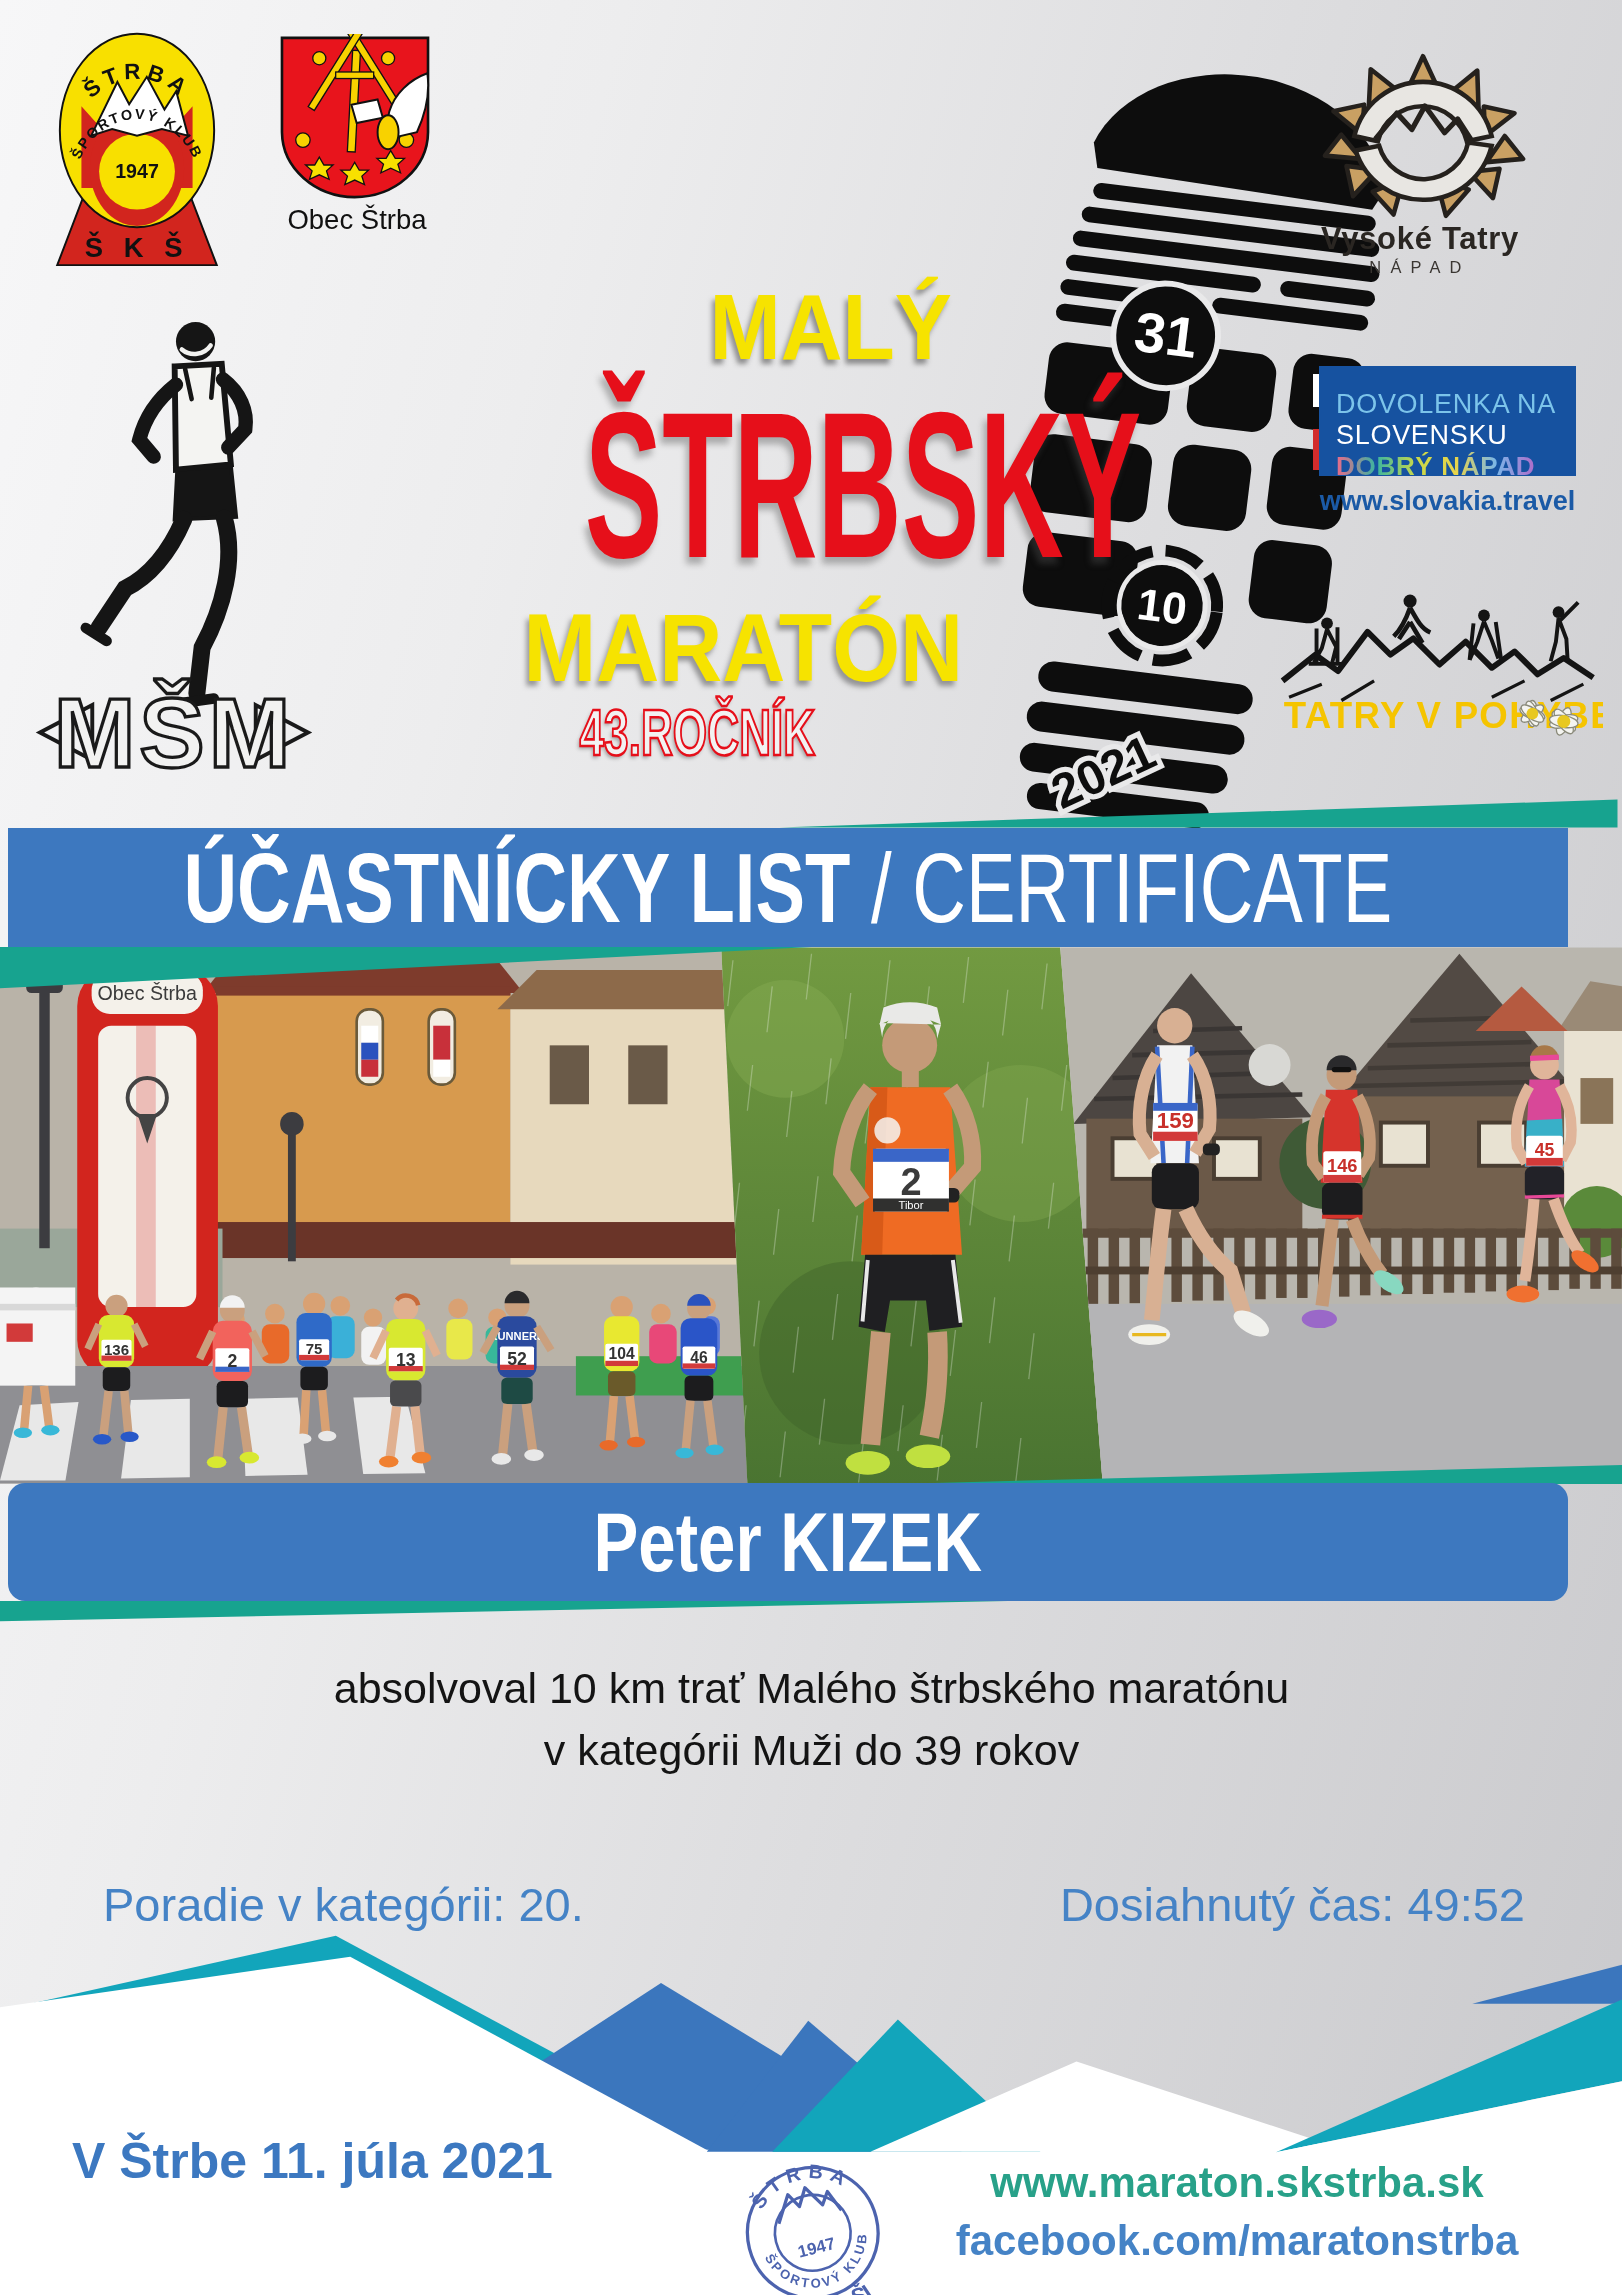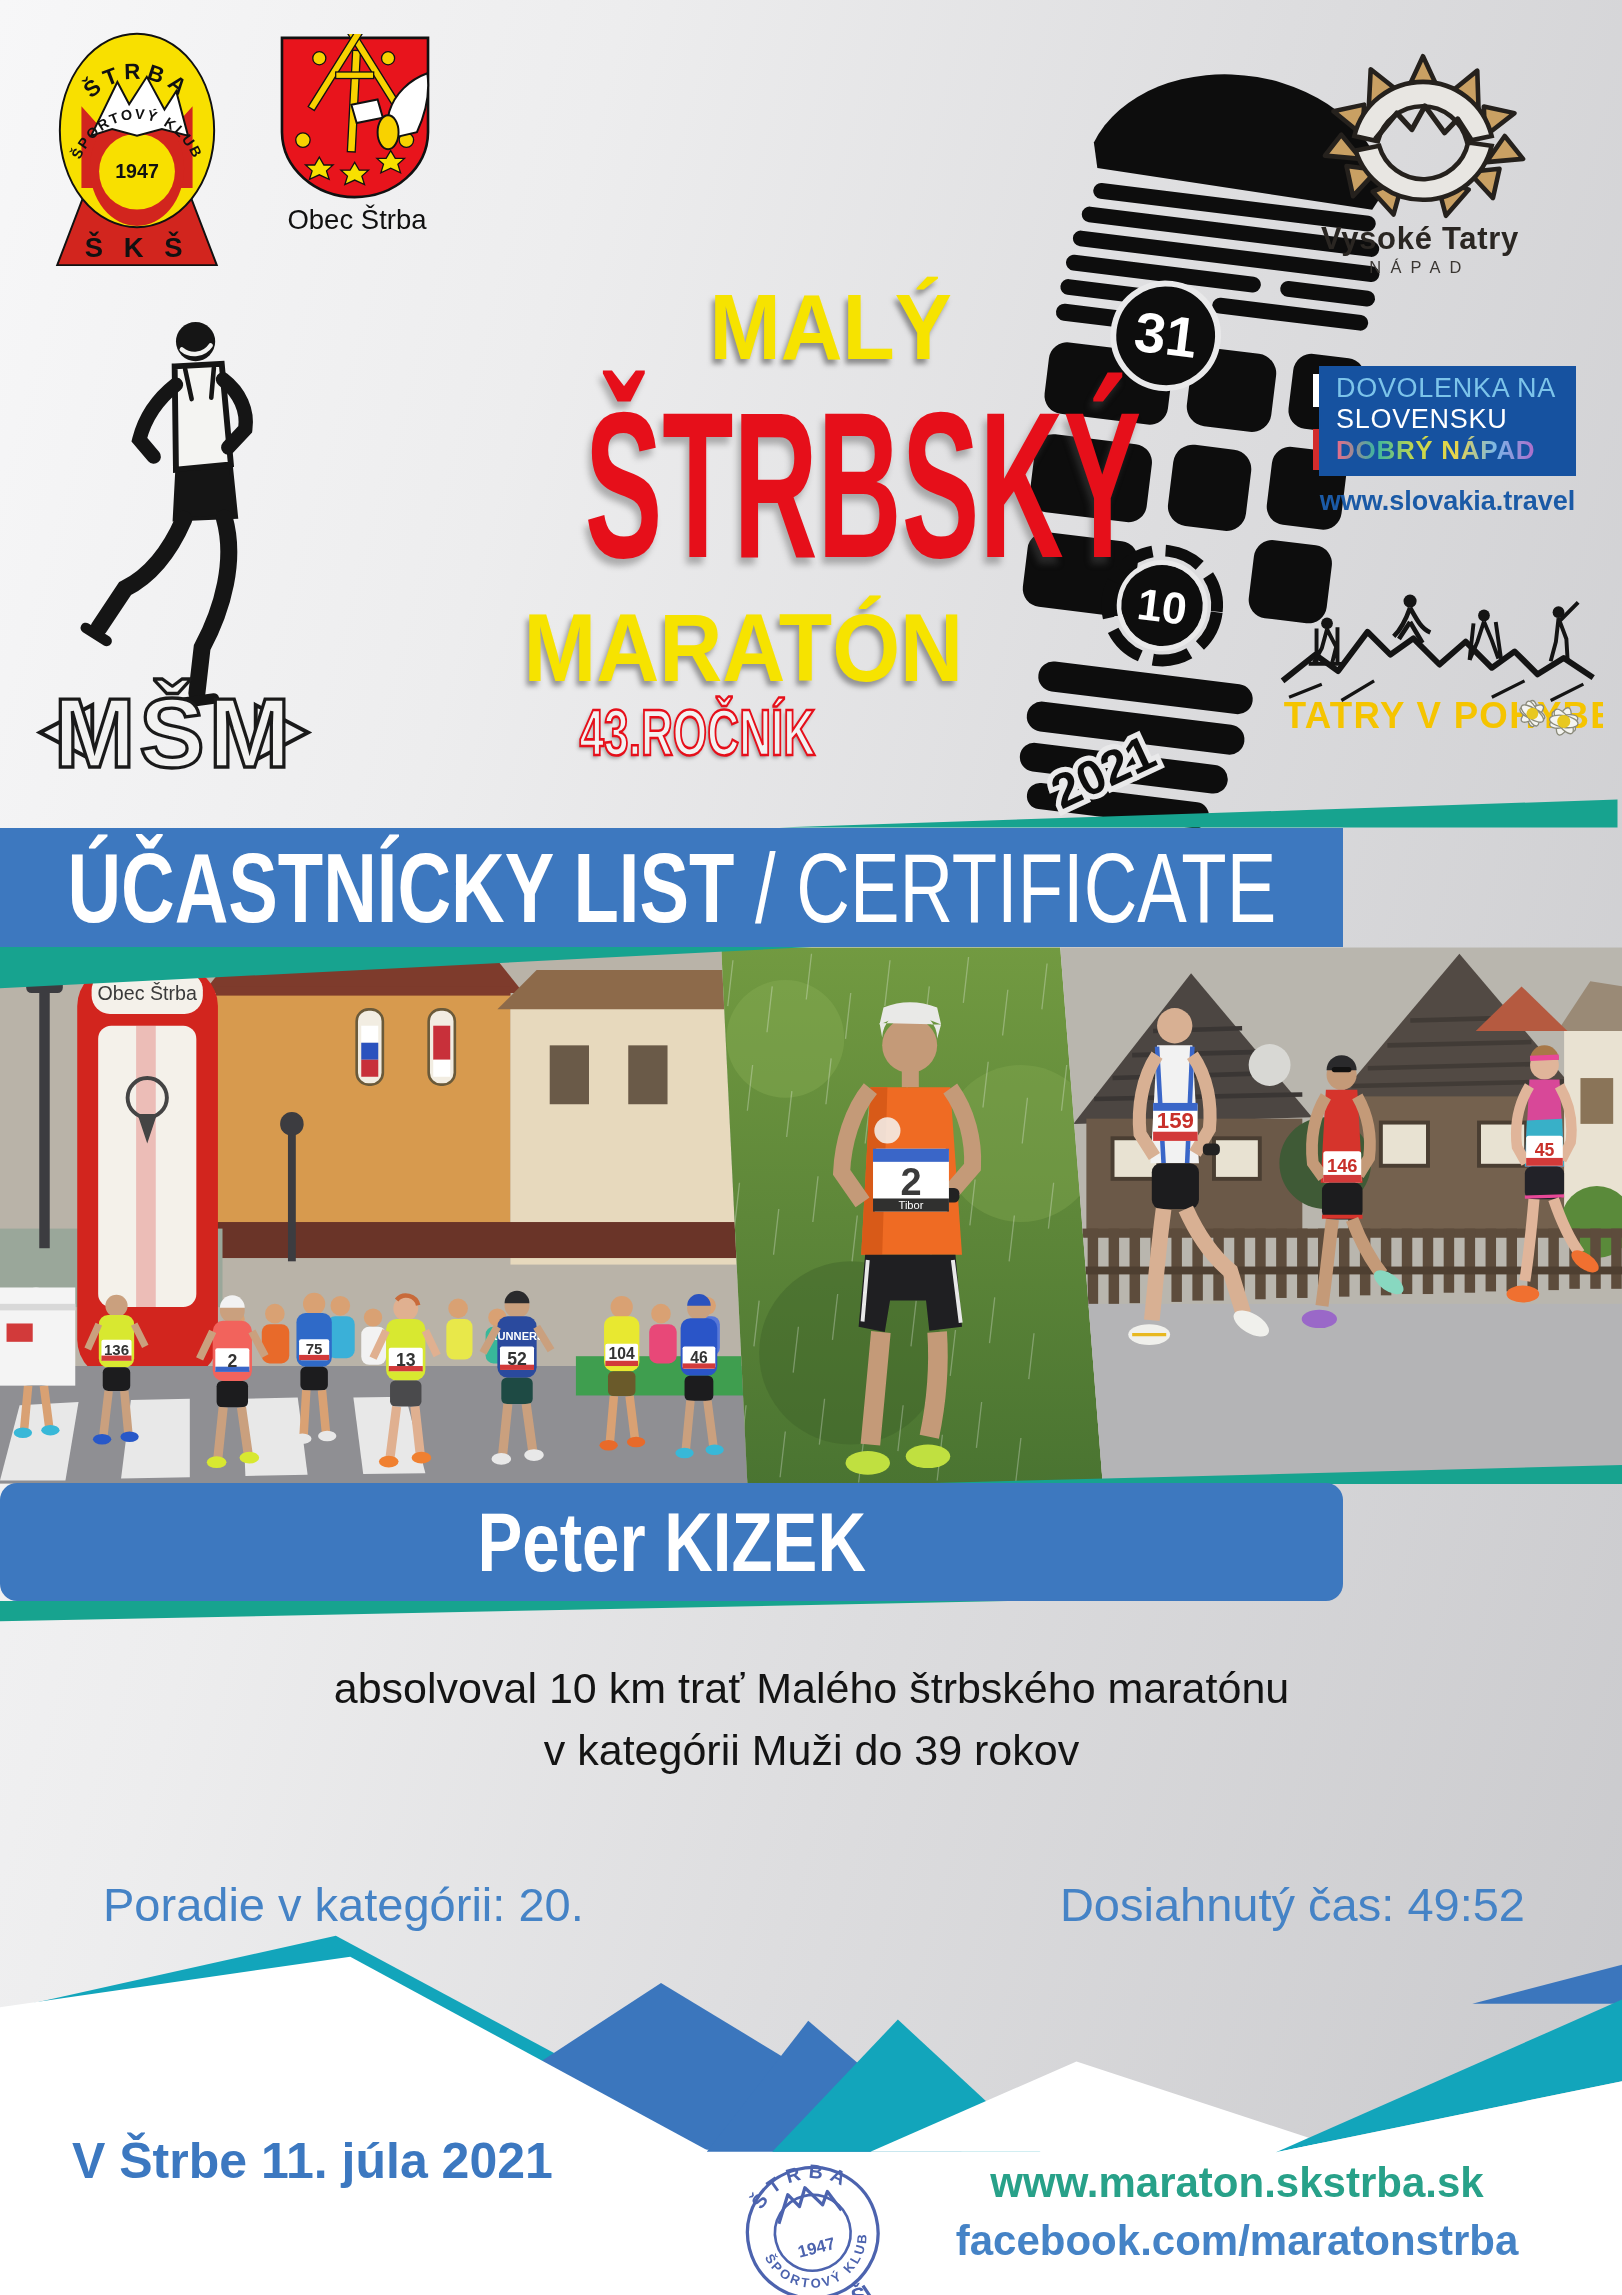--- a/index.html
+++ b/index.html
@@ -18,21 +18,21 @@
           text-shadow:-5.9px 7.2px 9.2px rgba(80,80,80,.4);}
   .t-strbsky .sqz{transform:scaleX(.56);}
   .t-maraton{left:406px;top:592px;width:582px;color:#f6e300;font-weight:700;font-size:97px;
           text-shadow:-3.3px 4.6px 5.9px rgba(70,70,70,.5);text-align:right;}
   .t-maraton .sqz{transform:scaleX(.90);}
   .t-rocnik{left:468px;top:695px;width:458px;color:#f2f2f2;font-weight:700;font-size:65px;
           -webkit-text-stroke:2.6px #e60f1a;text-shadow:-2.6px 3.3px 4.6px rgba(80,80,80,.45);}
   .t-rocnik .sqz{transform:scaleX(.68);}
 
   
-  .band-blue{left:0;width:1343px;background:#3d78bf;}
+  .band-blue{left:8px;width:1560px;background:#3d78bf;}
   .band1{top:828px;height:119px;}
   .band2{top:1483px;height:118px;border-radius:17px;}
   .band-text{width:100%;height:100%;display:flex;align-items:center;justify-content:center;color:#fff;}
   .band1 .band-text{font-size:99px;font-weight:700;}
   .band1 .sqz{transform:scaleX(.75);}
   .band1 .light{font-weight:400;}
   .band2 .band-text{font-size:84px;font-weight:700;}
   .band2 .sqz{transform:scaleX(.80);}
 
   
@@ -45,21 +45,21 @@
 
   
   .white-base{left:0;top:2148px;width:1623px;height:148px;background:#ffffff;}
   .f-date{left:72px;top:2132px;color:#3c78c0;font-size:50px;font-weight:700;white-space:nowrap;}
   .f-links{left:936px;top:2154px;width:602px;text-align:center;line-height:1.38;}
   .f-web{color:#28a189;font-size:42px;font-weight:700;display:block;}
   .f-fb{color:#4583c6;font-size:42px;font-weight:700;display:block;}
 
   
   .dov-box{left:1319px;top:366px;width:257px;height:110px;background:#1652a0;color:#fff;
-           padding-top:7px;box-sizing:border-box;text-align:left;padding-left:17px;}
+           padding-top:23px;box-sizing:border-box;text-align:left;padding-left:17px;}
   .dov1{font-size:27px;letter-spacing:0.7px;color:#7cc4ea;font-weight:400;}
   .dov2{font-size:27px;letter-spacing:0.7px;color:#ffffff;font-weight:400;}
   .dov3{font-size:26px;font-weight:700;letter-spacing:0.7px;
         background:linear-gradient(90deg,#e86a8a,#3ab5a0,#c8d84a,#e8d44a,#7ab6e8,#b06ac8,#c8d84a);
         -webkit-background-clip:text;background-clip:text;color:transparent;}
   .dov-url{left:1319px;top:486px;width:257px;color:#1b5aa6;font-size:27px;font-weight:700;}
   .dov-dash-w{left:1313px;top:374px;width:5.9px;height:33px;background:#fff;}
   .dov-dash-r{left:1313px;top:429px;width:5.9px;height:41px;background:#d22c2c;}
 
   .vt-name{left:1276px;top:221px;width:288px;color:#2a2622;font-size:31px;font-weight:700;letter-spacing:0.7px;}

